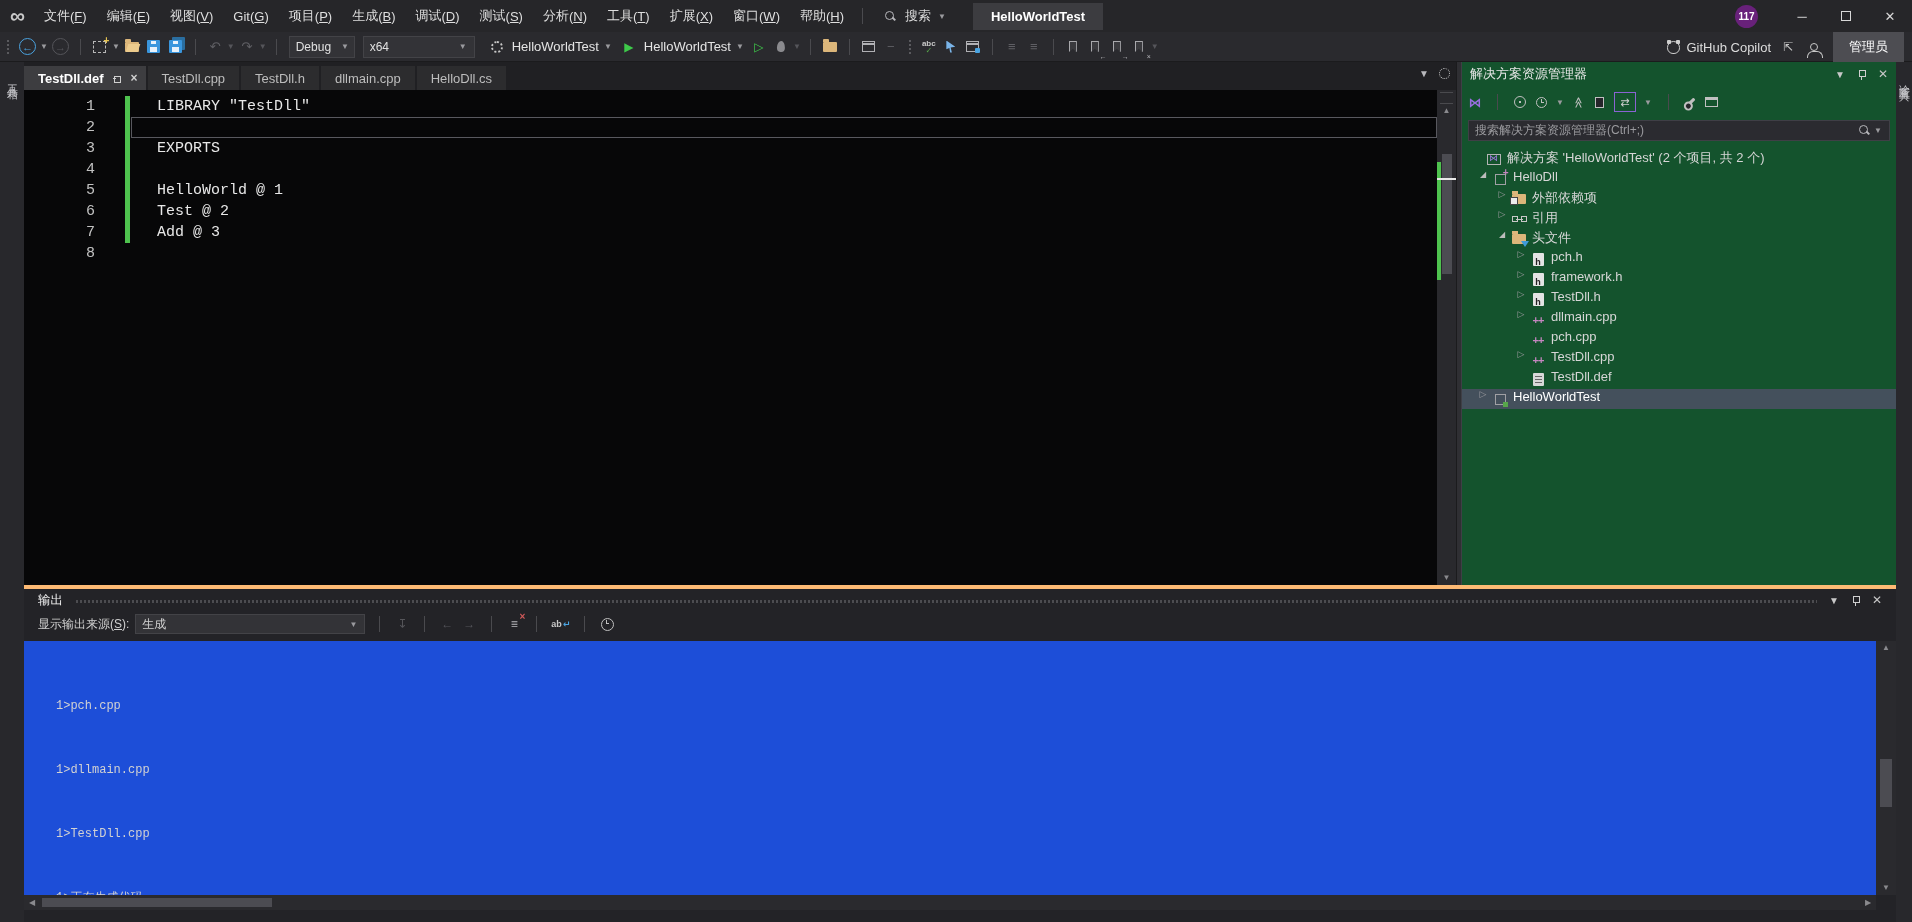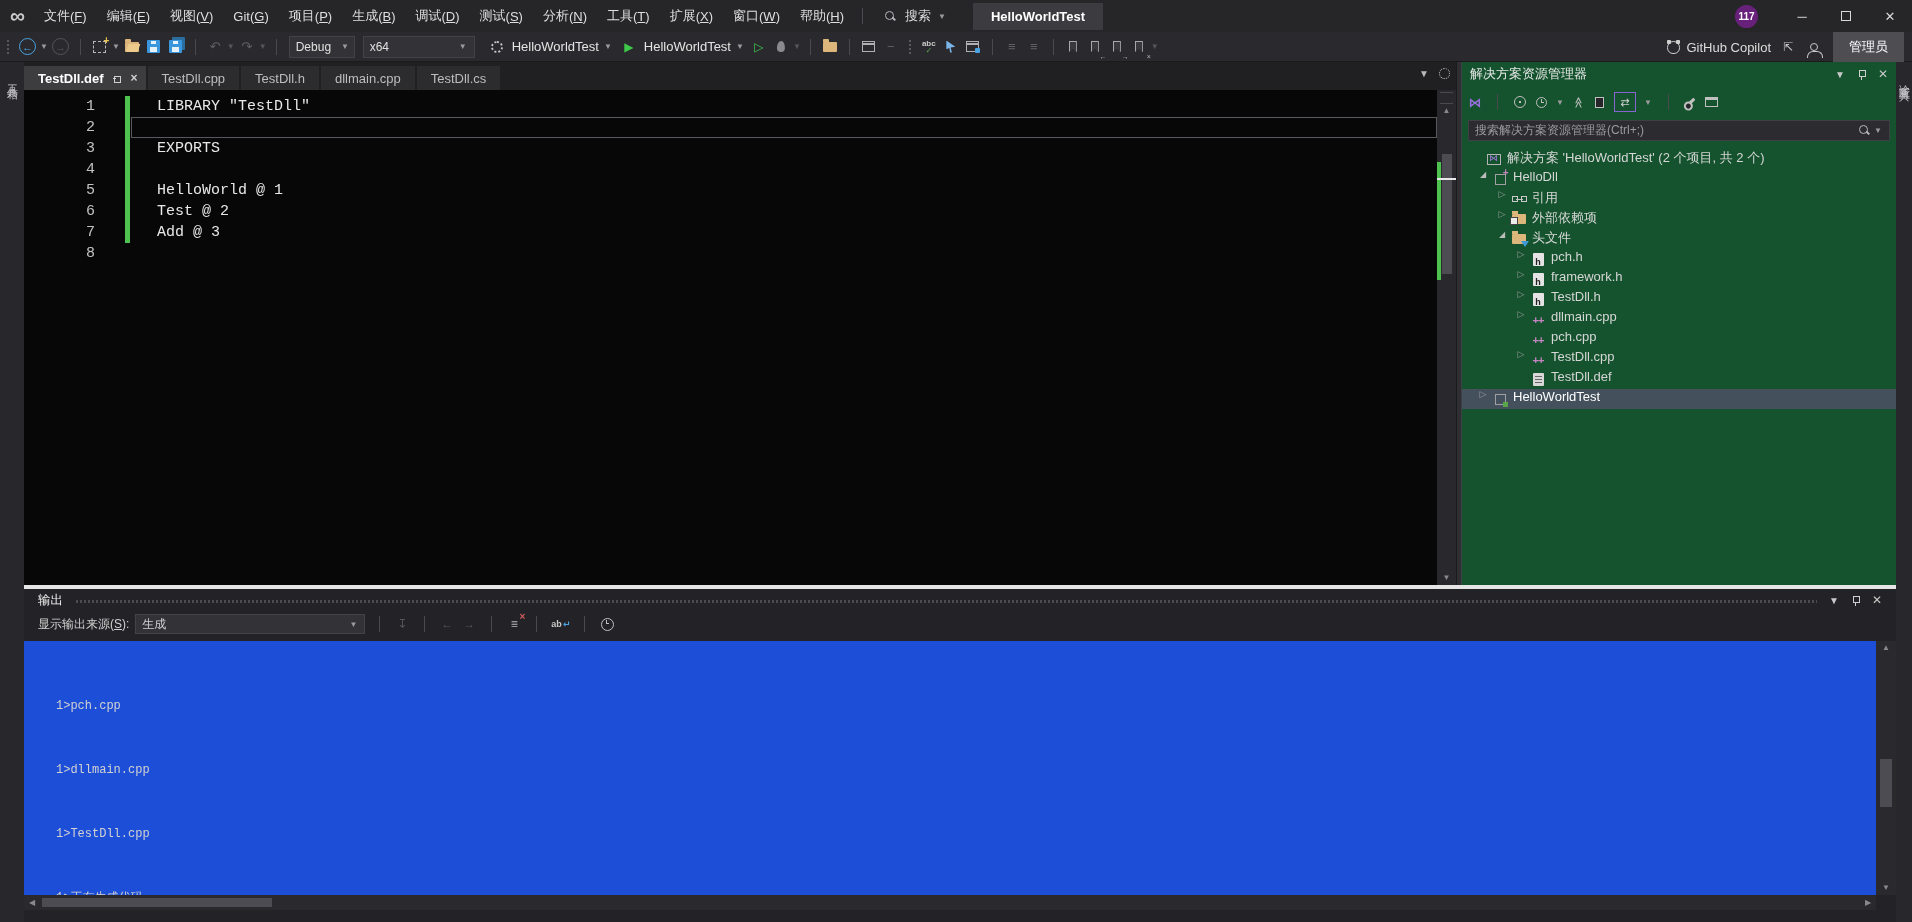--- a/index.html
+++ b/index.html
@@ -150,21 +150,21 @@
   .icon-folder-filter .tree-icon i{width:14px;height:10px;background:#dcb67a;border-radius:1px;position:relative;}
   .icon-folder-filter .tree-icon i::before{content:"";position:absolute;top:-3px;left:0;width:6px;height:3px;background:#dcb67a;}
   .icon-folder-filter .tree-icon i::after{content:"";position:absolute;right:-3px;bottom:-3px;width:0;height:0;border-left:4px solid transparent;border-right:4px solid transparent;border-top:6px solid #3f9bd8;}
   .icon-h-file .tree-icon i{width:11px;height:13px;background:#e4e4e4;border-radius:1px;text-align:center;}
   .icon-h-file .tree-icon i::before{content:"h";color:#222;font:bold 9px/13px "Liberation Sans";font-style:normal;}
   .icon-cpp-file .tree-icon i::before{content:"++";color:#c586c0;font:bold 11px/12px "Liberation Sans";letter-spacing:-1px;font-style:normal;}
   .icon-def-file .tree-icon i{width:11px;height:13px;background:#d8d8d8;border-radius:1px;position:relative;}
   .icon-def-file .tree-icon i::before{content:"";position:absolute;left:2px;right:2px;top:3px;height:7px;background:repeating-linear-gradient(#666 0 1px,transparent 1px 3px);}
 
   
-  .output{position:absolute;left:24px;top:585px;width:1872px;bottom:0;background:#232327;border-top:4px solid #e5e5e5;}
+  .output{position:absolute;left:24px;top:585px;width:1872px;bottom:0;background:#232327;border-top:4px solid #fdba74;}
   .out-header{height:22px;display:flex;align-items:center;padding:0 14px;font-size:12.5px;color:#f0f0f0;}
   .out-dots{flex:1;height:5px;margin:0 12px;background-image:radial-gradient(#4c4c50 1px,transparent 1px);background-size:4px 5px;background-position:0 1px;}
   .out-toolbar{height:26px;display:flex;align-items:center;padding:0 14px;gap:6px;font-size:12px;color:#d0d0d0;}
   .out-toolbar u{text-decoration:underline;}
   .out-combo{width:230px;height:20px;background:#333337;border:1px solid #434347;display:flex;align-items:center;padding:0 6px;font-size:12px;}
   .out-combo .cval{flex:1;}
   .oti{display:flex;align-items:center;justify-content:center;min-width:16px;height:20px;font-size:12px;color:#c8c8c8;}
   .oti.dim{color:#55555a;}
   .i-clear{position:relative;color:#b8b8bc;}
   .i-clear::after{content:"×";position:absolute;right:-3px;top:-3px;color:#d15a5a;font-size:10px;font-weight:bold;}
@@ -359,21 +359,21 @@
           <span>TestDll.h</span>
 
         </div>
 
         <div class="tab">
           <span>dllmain.cpp</span>
 
         </div>
 
         <div class="tab">
-          <span>TestDll.cs</span>
+          <span>HelloDll.cs</span>
 
         </div>
       </div>
     <div class="strip-icons">
       <span class="g" data-glyph="▼"></span>
       <span class="i-gear" style="border-width:1.5px;width:11px;height:11px;"></span>
     </div>
   </div>
   <div class="editor">
     <div>
@@ -493,34 +493,34 @@
       </div>
 
       <div class="trow lvl-1 arrow-exp icon-project-cpp">
         <span class="tree-arrow"></span>
         <span class="tree-icon">
           <i></i>
         </span>
         <span>HelloDll</span>
       </div>
 
+      <div class="trow lvl-2 arrow-col icon-folder-ext">
+        <span class="tree-arrow"></span>
+        <span class="tree-icon">
+          <i></i>
+        </span>
+        <span>外部依赖项</span>
+      </div>
+
       <div class="trow lvl-2 arrow-col icon-references">
         <span class="tree-arrow"></span>
         <span class="tree-icon">
           <i></i>
         </span>
         <span>引用</span>
-      </div>
-
-      <div class="trow lvl-2 arrow-col icon-folder-ext">
-        <span class="tree-arrow"></span>
-        <span class="tree-icon">
-          <i></i>
-        </span>
-        <span>外部依赖项</span>
       </div>
 
       <div class="trow lvl-2 arrow-exp icon-folder-filter">
         <span class="tree-arrow"></span>
         <span class="tree-icon">
           <i></i>
         </span>
         <span>头文件</span>
       </div>
 

